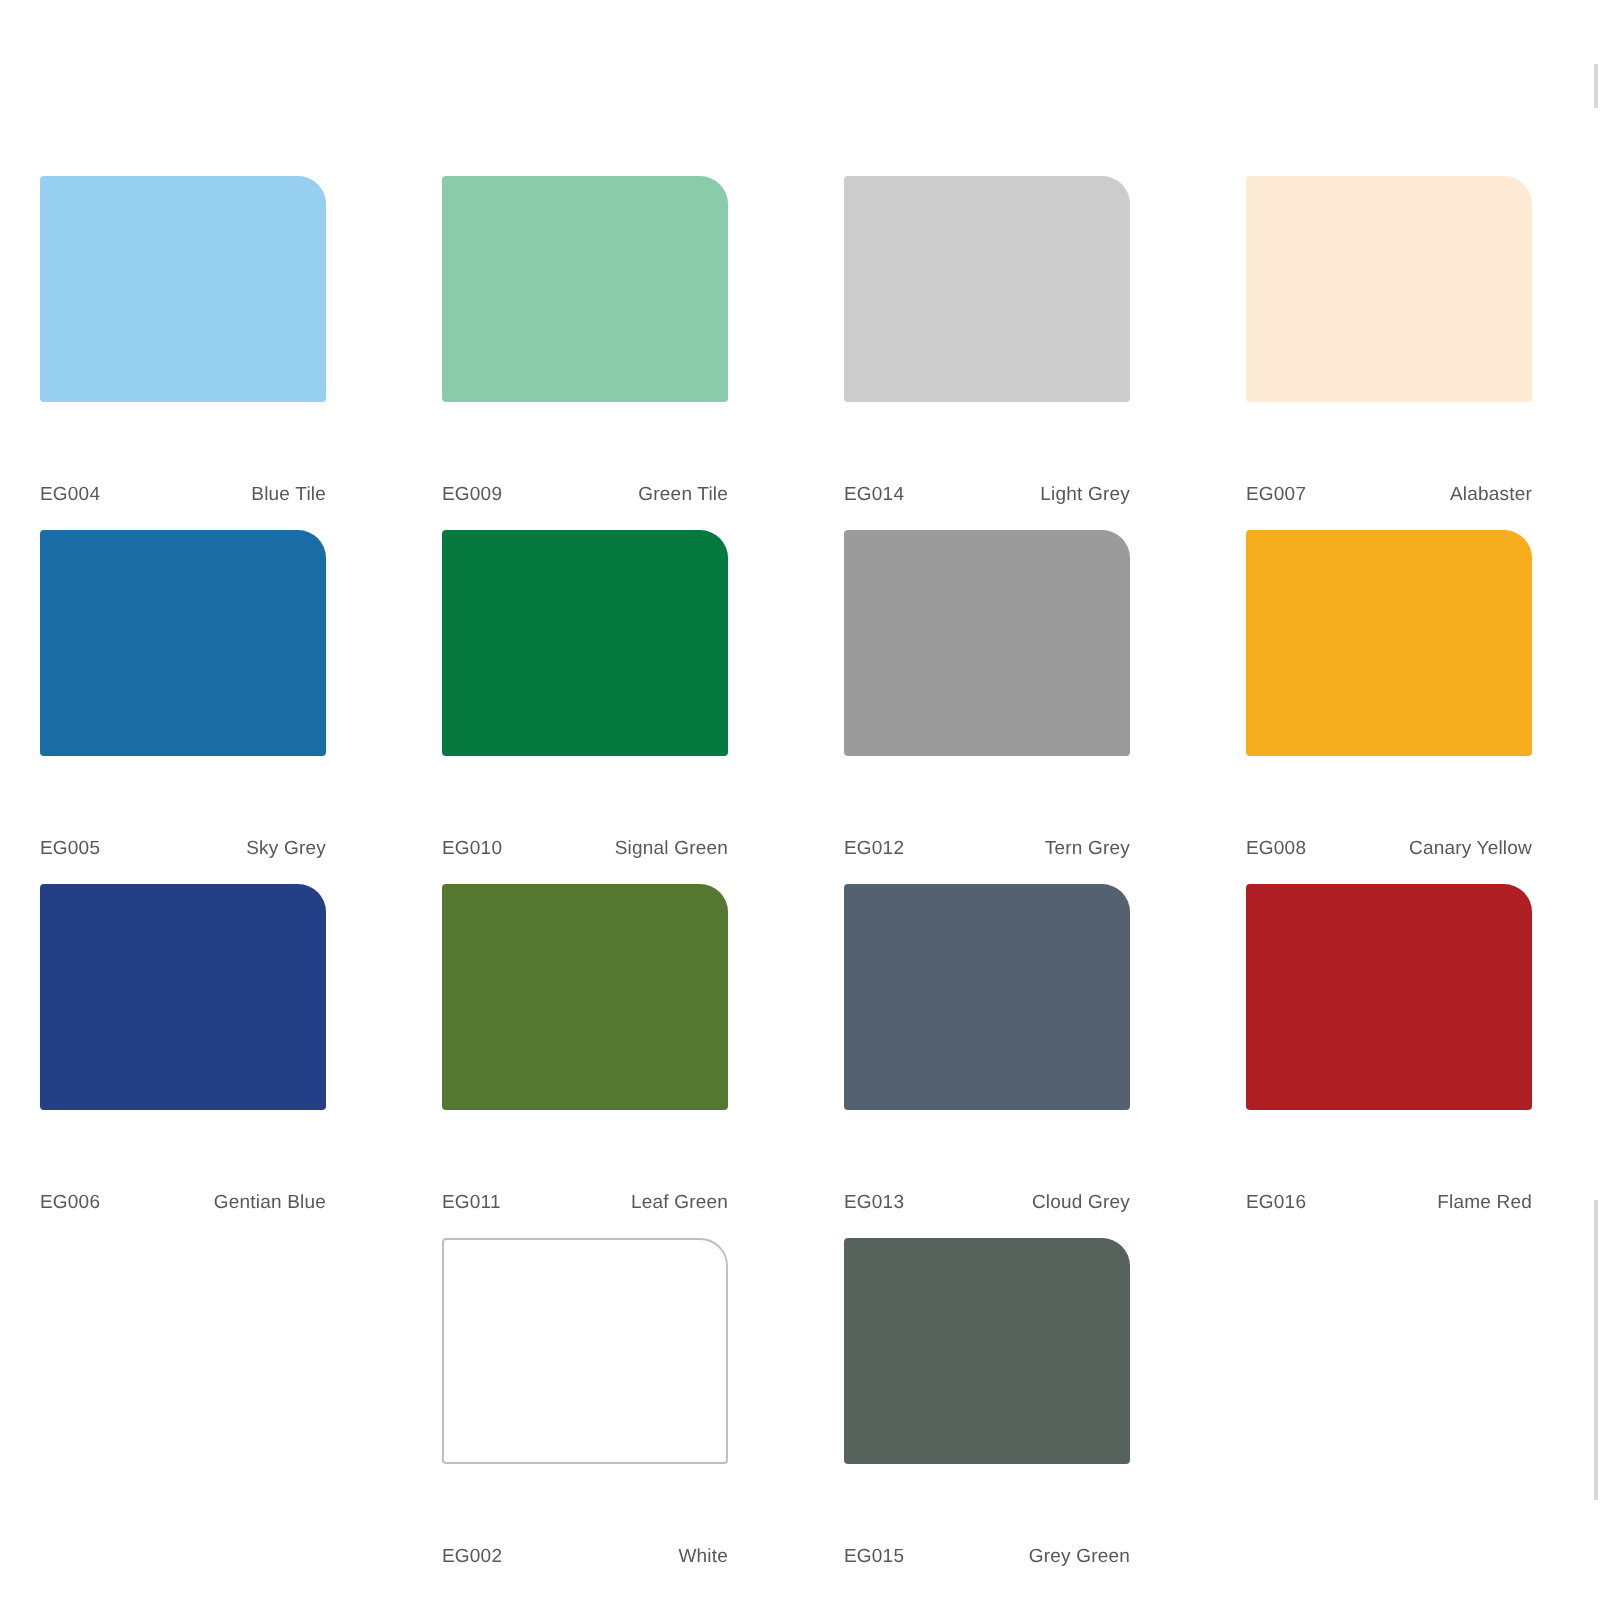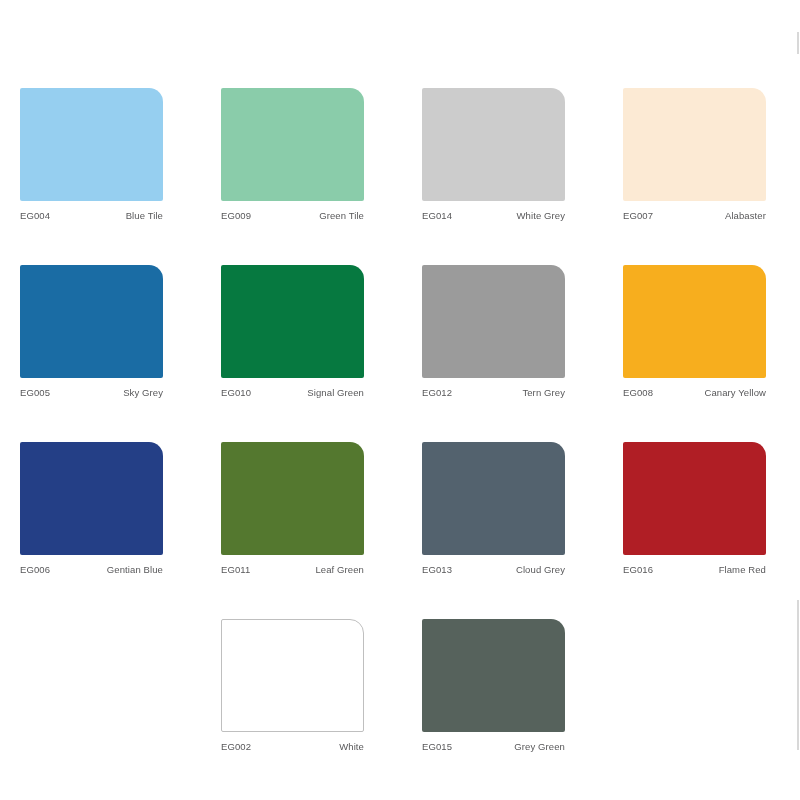--- a/index.html
+++ b/index.html
@@ -62,20 +62,21 @@
   }
 
   .swatch-code {
     text-align: left;
     white-space: nowrap;
   }
 
   .swatch-name {
     text-align: center;
     white-space: nowrap;
+    margin-top: 32px;
   }
 
   
   .grid-row-spacer {
     height: 42px;
   }
 
   
   .note-box {
     width: 100%;
@@ -136,21 +137,21 @@
       <div class="swatch-chip" style="background: rgb(138, 204, 170);"></div>
       <div class="swatch-caption">
         <span class="swatch-code">EG009</span>
         <span class="swatch-name">Green Tile</span>
       </div>
     </div>
     <div class="swatch-cell">
       <div class="swatch-chip" style="background: rgb(204, 204, 204);"></div>
       <div class="swatch-caption">
         <span class="swatch-code">EG014</span>
-        <span class="swatch-name">White Grey</span>
+        <span class="swatch-name">Light Grey</span>
       </div>
     </div>
     <div class="swatch-cell">
       <div class="swatch-chip" style="background: rgb(252, 234, 212);"></div>
       <div class="swatch-caption">
         <span class="swatch-code">EG007</span>
         <span class="swatch-name">Alabaster</span>
       </div>
     </div>
 

